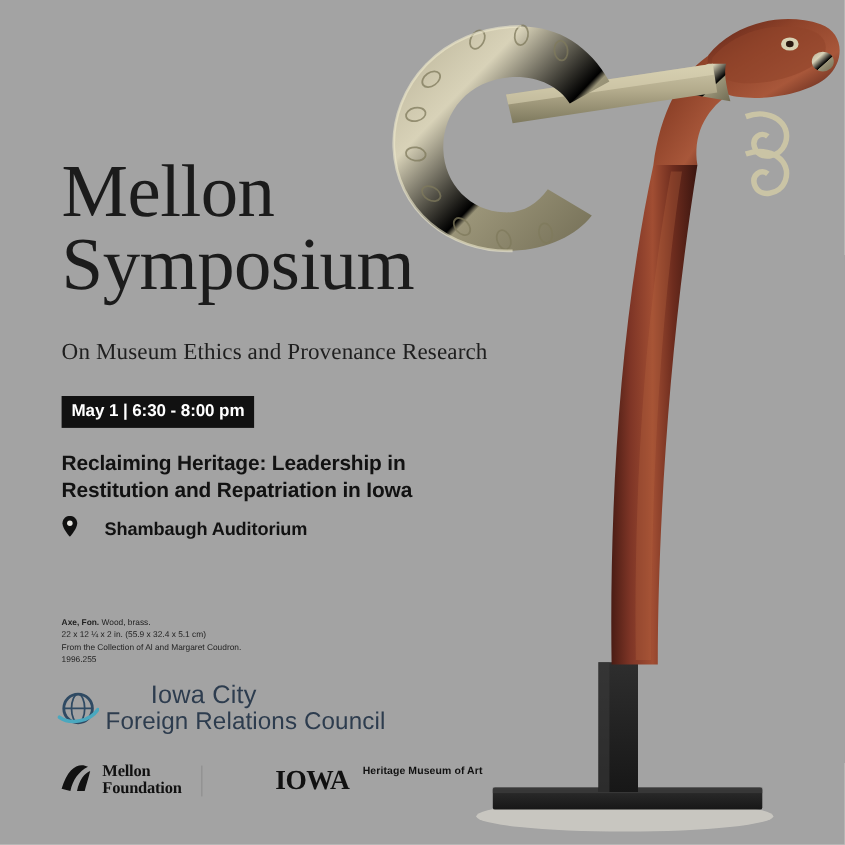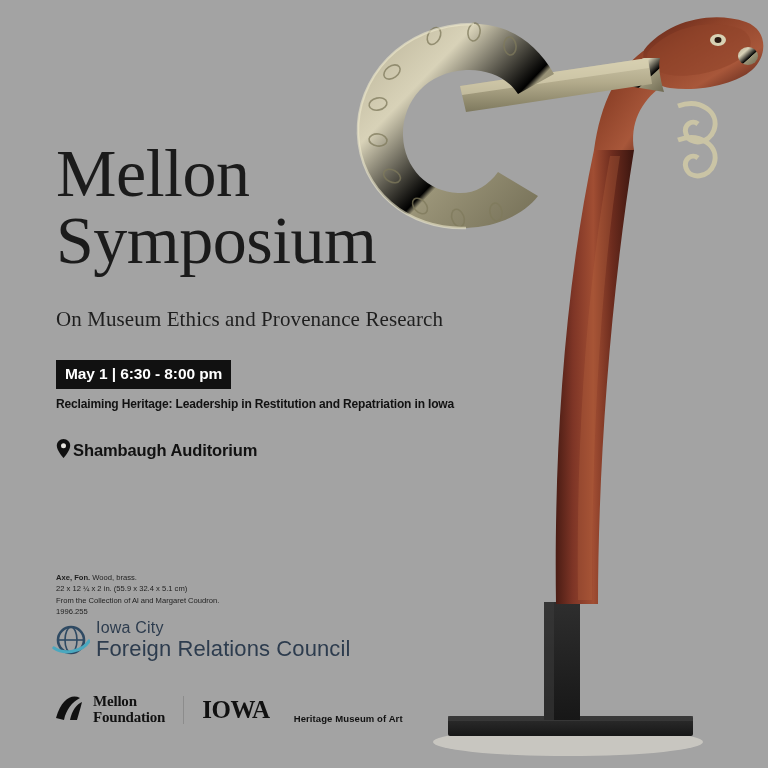--- a/index.html
+++ b/index.html
@@ -63,48 +63,48 @@
     background: #111111;
     color: #ffffff;
     font-size: 15.5px;
     font-weight: bold;
     padding: 5px 9px 6px 9px;
     margin-top: 28px;
     letter-spacing: -0.1px;
   }
 
   .talk-title {
-    font-size: 12px;
+    font-size: 19px;
     font-weight: bold;
     color: #121212;
     line-height: 1.32;
-    margin-top: 8px;
+    margin-top: 20px;
     max-width: 400px;
     letter-spacing: -0.15px;
   }
 
   .venue-row {
     display: flex;
     align-items: center;
-    gap: 2px;
-    margin-top: 26px;
+    gap: 24px;
+    margin-top: 10px;
   }
   .venue-text {
     font-size: 16.5px;
     font-weight: bold;
     color: #121212;
     letter-spacing: -0.1px;
   }
   .pin-icon { display: block; }
 
   
   .credit {
     position: absolute;
     left: 56px;
-    top: 572px;
+    top: 560px;
     width: 330px;
     font-size: 7.6px;
     line-height: 1.5;
     color: #1f1f1f;
   }
   .credit b { font-weight: bold; }
 
   
   .icfrc {
     position: absolute;
@@ -116,23 +116,24 @@
   .icfrc-mark {
     width: 38px;
     height: 38px;
     margin-right: 6px;
     flex: none;
   }
   .icfrc-words {
     line-height: 1.0;
   }
   .icfrc-line1 {
-    font-size: 16px;
+    font-size: 23px;
     color: #2d3c4e;
     letter-spacing: 0.2px;
+    margin-left: 41px;
   }
   .icfrc-line2 {
     font-size: 22px;
     color: #2d3c4e;
     letter-spacing: 0.1px;
     margin-top: 2px;
     text-align: center;
   }
 
   
@@ -159,22 +160,23 @@
     letter-spacing: -0.2px;
   }
   .divider {
     width: 1px;
     height: 28px;
     background: #8c8c8c;
     margin: 0 4px;
   }
   .iowa-logo {
     display: flex;
-    align-items: flex-end;
-    gap: 24px;
+    align-items: flex-start;
+    gap: 12px;
+    margin-left: 48px;
   }
   .iowa-word {
     font-family: "Liberation Serif", serif;
     font-weight: bold;
     font-size: 25px;
     letter-spacing: -0.5px;
     color: #111;
   }
   .stanley-word {
     font-size: 9.5px;

